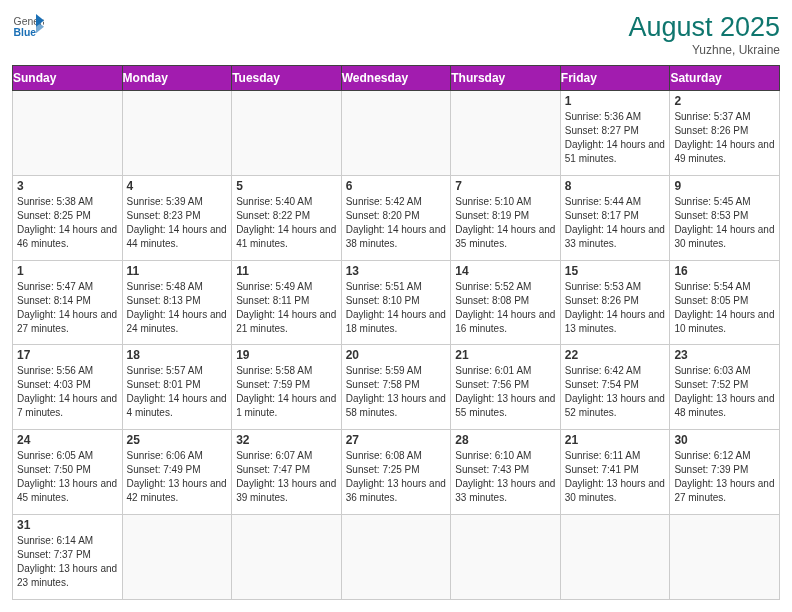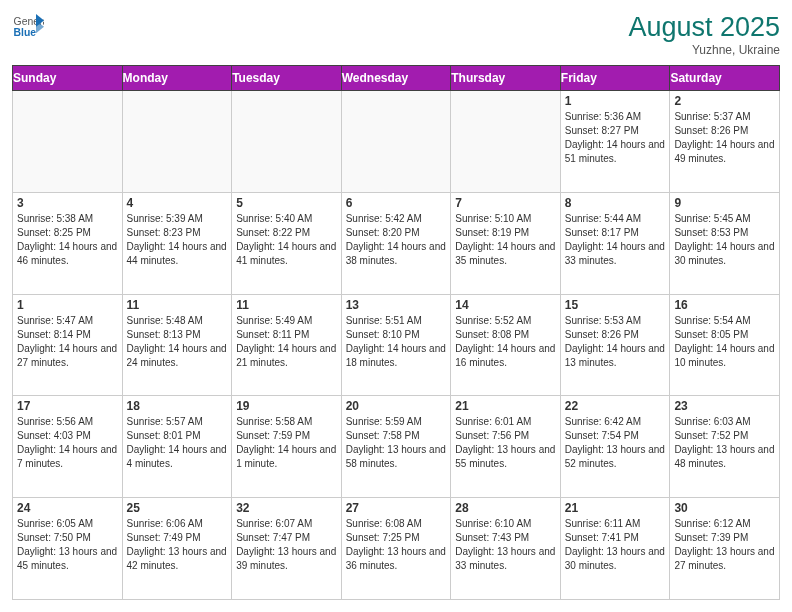--- a/index.html
+++ b/index.html
@@ -338,15 +338,30 @@
 and 30 minutes.</div>
           </td>
           <td>
             <span class="day-num">30</span>
             <div class="day-info">Sunrise: 6:12 AM
 Sunset: 7:39 PM
 Daylight: 13 hours
 and 27 minutes.</div>
           </td>
         </tr>
+        <tr class="last-row">
+          <td>
+            <span class="day-num">31</span>
+            <div class="day-info">Sunrise: 6:14 AM
+Sunset: 7:37 PM
+Daylight: 13 hours
+and 23 minutes.</div>
+          </td>
+          <td class="empty-cell"></td>
+          <td class="empty-cell"></td>
+          <td class="empty-cell"></td>
+          <td class="empty-cell"></td>
+          <td class="empty-cell"></td>
+          <td class="empty-cell"></td>
+        </tr>
       </tbody>
   </table>
 </div>
 
 </body></html>

